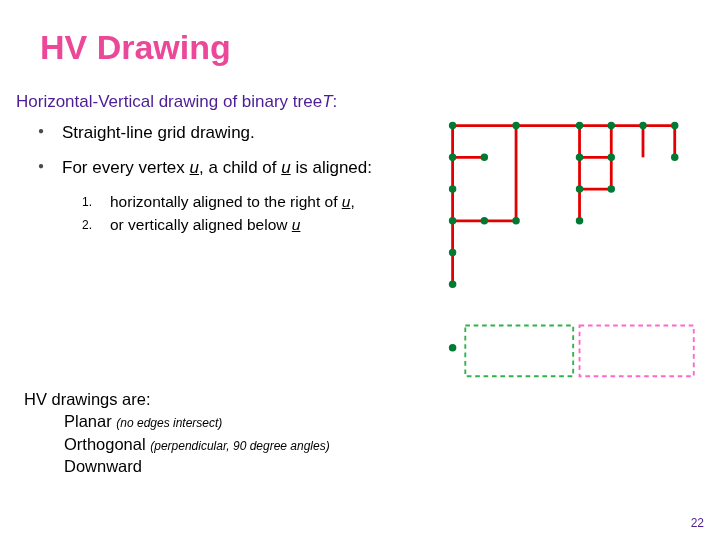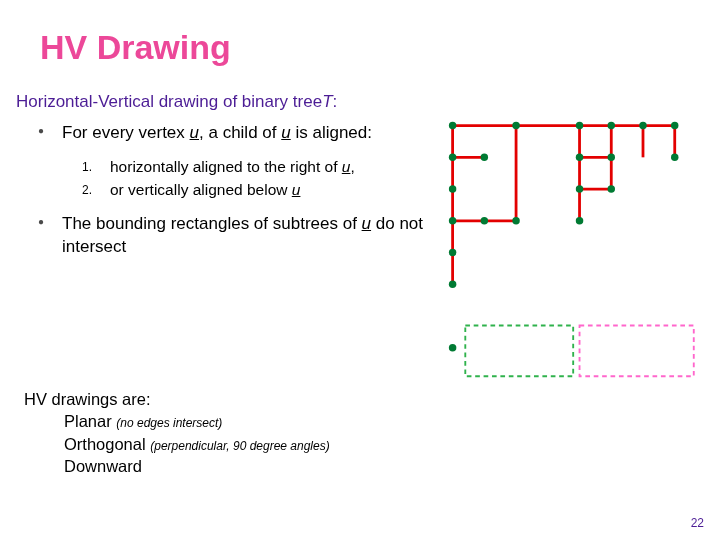--- a/index.html
+++ b/index.html
@@ -102,39 +102,39 @@
 <div class="slide">
 
 <div class="title">HV Drawing</div>
 
 <div class="subtitle">
   <span>Horizontal-Vertical drawing of binary tree</span><span class="ital">T</span><span>:</span>
 </div>
 
 <div class="content">
 
+  <div class="bullet">
+    <span>Straight-line grid drawing.</span>
+  </div>
 
   <div class="bullet">
     <span>For every vertex </span><span class="u">u</span><span>, a child of </span><span class="u">u</span><span> is aligned:</span>
   </div>
 
   <div class="sublist">
     <div class="subitem">
       <span class="num">1.</span>
       <span>horizontally aligned to the right of </span><span class="u">u</span><span>,</span>
     </div>
     <div class="subitem">
       <span class="num">2.</span>
       <span>or vertically aligned below </span><span class="u">u</span>
     </div>
   </div>
 
-  <div class="bullet">
-    <span>The bounding rectangles of subtrees of </span><span class="u">u</span><span> do not intersect</span>
-  </div>
 
 </div>
 
 <div class="hvblock">
   <div>HV drawings are:</div>
   <div class="hvprops">
     <div><span>Planar </span><span class="paren">(no edges intersect)</span></div>
     <div><span>Orthogonal </span><span class="paren">(perpendicular, 90 degree angles)</span></div>
     <div>Downward</div>
   </div>

